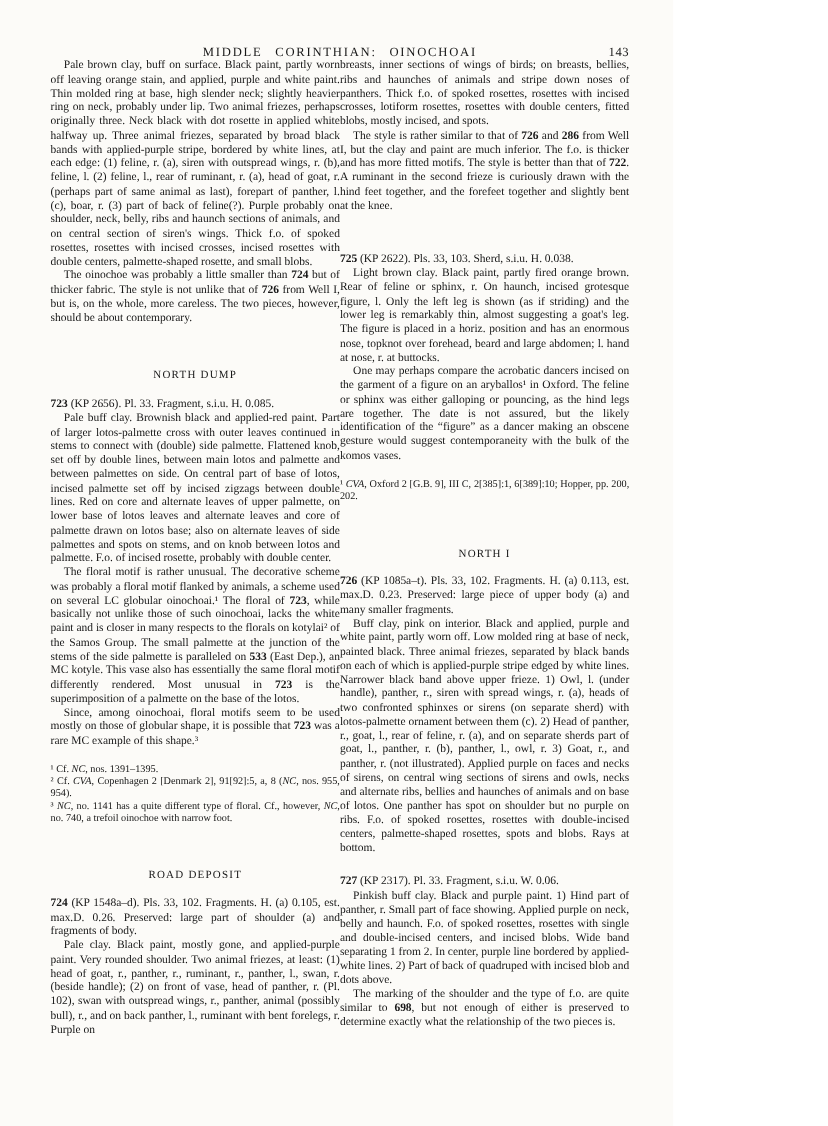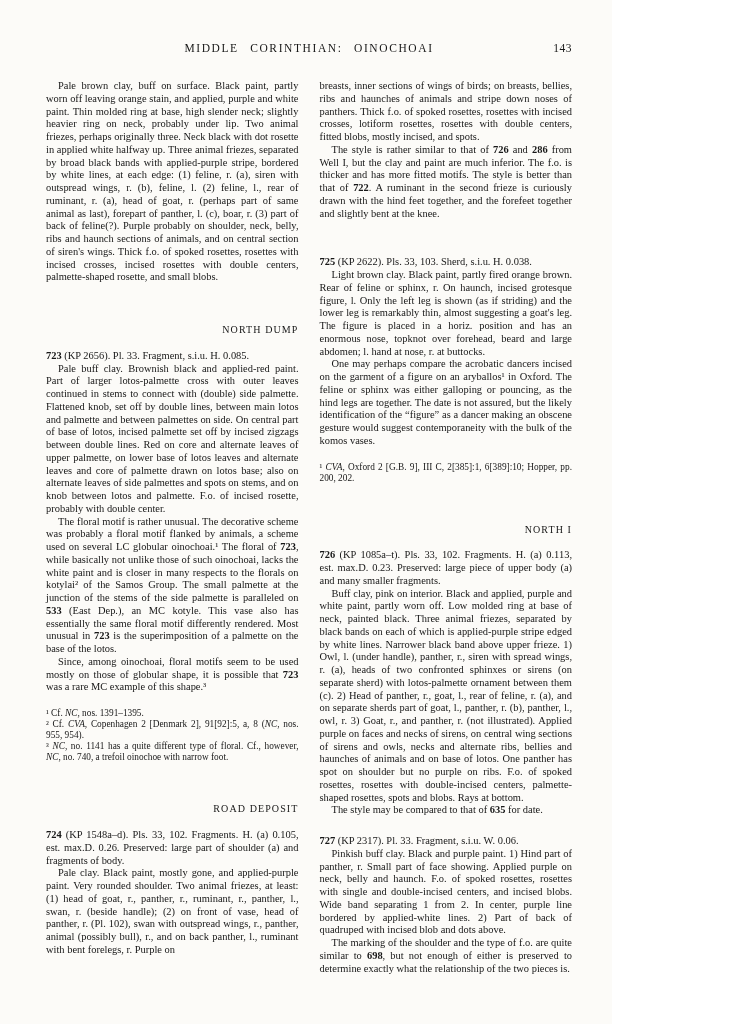--- a/index.html
+++ b/index.html
@@ -25,62 +25,61 @@
   .page-number {
     position: absolute;
     right: 0;
     top: 0;
     letter-spacing: 0.5px;
     word-spacing: normal;
     font-size: 11.5px;
   }
   .columns {
     display: flex;
-    gap: 21px;
-    margin-top: 26px;
   }
   .column {
     flex: 1 1 0;
     min-width: 0;
     font-size: 10.45px;
     line-height: 12.75px;
     text-align: justify;
   }
   .column p { margin: 0; }
   .para.indent { text-indent: 12px; }
   .entry-head { }
   .gap-large { margin-top: 36px !important; }
   .gap-entry { margin-top: 18px !important; }
   .gap-fn    { margin-top: 14px !important; }
   .section-heading {
     font-weight: normal;
     font-size: 10px;
     letter-spacing: 1.1px;
     margin: 40px 0 13px 0;
-    text-align: right;
+    text-align: center;
   }
   .footnote {
     font-size: 9.3px;
     line-height: 11.1px;
     text-align: justify;
   }
   b { font-weight: 700; }
   i { font-style: italic; }
 </style>
 </head>
 <body>
 
 <div class="page">
   <div class="running-head">
     <span>MIDDLE CORINTHIAN: OINOCHOAI</span>
     <span class="page-number">143</span>
   </div>
   <div class="columns">
     <div class="column">
         <p class="para indent">Pale brown clay, buff on surface. Black paint, partly worn off leaving orange stain, and applied, purple and white paint. Thin molded ring at base, high slender neck; slightly heavier ring on neck, probably under lip. Two animal friezes, perhaps originally three. Neck black with dot rosette in applied white halfway up. Three animal friezes, separated by broad black bands with applied-purple stripe, bordered by white lines, at each edge: (1) feline, r. (a), siren with outspread wings, r. (b), feline, l. (2) feline, l., rear of ruminant, r. (a), head of goat, r. (perhaps part of same animal as last), forepart of panther, l. (c), boar, r. (3) part of back of feline(?). Purple probably on shoulder, neck, belly, ribs and haunch sections of animals, and on central section of siren's wings. Thick f.o. of spoked rosettes, rosettes with incised crosses, incised rosettes with double centers, palmette-shaped rosette, and small blobs.</p>
+        <p class="para indent">The oinochoe was probably a little smaller than <b>724</b> but of thicker fabric. The style is not unlike that of <b>726</b> from Well I, but is, on the whole, more careless. The two pieces, however, should be about contemporary.</p>
         <h3 class="section-heading">NORTH DUMP</h3>
         <p class="entry-head"><b>723</b> (KP 2656). Pl. 33. Fragment, s.i.u. H. 0.085.</p>
         <p class="para indent">Pale buff clay. Brownish black and applied-red paint. Part of larger lotos-palmette cross with outer leaves continued in stems to connect with (double) side palmette. Flattened knob, set off by double lines, between main lotos and palmette and between palmettes on side. On central part of base of lotos, incised palmette set off by incised zigzags between double lines. Red on core and alternate leaves of upper palmette, on lower base of lotos leaves and alternate leaves and core of palmette drawn on lotos base; also on alternate leaves of side palmettes and spots on stems, and on knob between lotos and palmette. F.o. of incised rosette, probably with double center.</p>
         <p class="para indent">The floral motif is rather unusual. The decorative scheme was probably a floral motif flanked by animals, a scheme used on several LC globular oinochoai.¹ The floral of <b>723</b>, while basically not unlike those of such oinochoai, lacks the white paint and is closer in many respects to the florals on kotylai² of the Samos Group. The small palmette at the junction of the stems of the side palmette is paralleled on <b>533</b> (East Dep.), an MC kotyle. This vase also has essentially the same floral motif differently rendered. Most unusual in <b>723</b> is the superimposition of a palmette on the base of the lotos.</p>
         <p class="para indent">Since, among oinochoai, floral motifs seem to be used mostly on those of globular shape, it is possible that <b>723</b> was a rare MC example of this shape.³</p>
         <p class="footnote gap-fn">¹ Cf. <i>NC</i>, nos. 1391–1395.</p>
         <p class="footnote">² Cf. <i>CVA</i>, Copenhagen 2 [Denmark 2], 91[92]:5, a, 8 (<i>NC</i>, nos. 955, 954).</p>
         <p class="footnote">³ <i>NC</i>, no. 1141 has a quite different type of floral. Cf., however, <i>NC</i>, no. 740, a trefoil oinochoe with narrow foot.</p>
         <h3 class="section-heading">ROAD DEPOSIT</h3>
         <p class="entry-head"><b>724</b> (KP 1548a–d). Pls. 33, 102. Fragments. H. (a) 0.105, est. max.D. 0.26. Preserved: large part of shoulder (a) and fragments of body.</p>
@@ -89,19 +88,18 @@
     <div class="column">
         <p class="para">breasts, inner sections of wings of birds; on breasts, bellies, ribs and haunches of animals and stripe down noses of panthers. Thick f.o. of spoked rosettes, rosettes with incised crosses, lotiform rosettes, rosettes with double centers, fitted blobs, mostly incised, and spots.</p>
         <p class="para indent">The style is rather similar to that of <b>726</b> and <b>286</b> from Well I, but the clay and paint are much inferior. The f.o. is thicker and has more fitted motifs. The style is better than that of <b>722</b>. A ruminant in the second frieze is curiously drawn with the hind feet together, and the forefeet together and slightly bent at the knee.</p>
         <p class="entry-head gap-large"><b>725</b> (KP 2622). Pls. 33, 103. Sherd, s.i.u. H. 0.038.</p>
         <p class="para indent">Light brown clay. Black paint, partly fired orange brown. Rear of feline or sphinx, r. On haunch, incised grotesque figure, l. Only the left leg is shown (as if striding) and the lower leg is remarkably thin, almost suggesting a goat's leg. The figure is placed in a horiz. position and has an enormous nose, topknot over forehead, beard and large abdomen; l. hand at nose, r. at buttocks.</p>
         <p class="para indent">One may perhaps compare the acrobatic dancers incised on the garment of a figure on an aryballos¹ in Oxford. The feline or sphinx was either galloping or pouncing, as the hind legs are together. The date is not assured, but the likely identification of the “figure” as a dancer making an obscene gesture would suggest contemporaneity with the bulk of the komos vases.</p>
         <p class="footnote gap-fn">¹ <i>CVA</i>, Oxford 2 [G.B. 9], III C, 2[385]:1, 6[389]:10; Hopper, pp. 200, 202.</p>
         <h3 class="section-heading">NORTH I</h3>
         <p class="entry-head"><b>726</b> (KP 1085a–t). Pls. 33, 102. Fragments. H. (a) 0.113, est. max.D. 0.23. Preserved: large piece of upper body (a) and many smaller fragments.</p>
         <p class="para indent">Buff clay, pink on interior. Black and applied, purple and white paint, partly worn off. Low molded ring at base of neck, painted black. Three animal friezes, separated by black bands on each of which is applied-purple stripe edged by white lines. Narrower black band above upper frieze. 1) Owl, l. (under handle), panther, r., siren with spread wings, r. (a), heads of two confronted sphinxes or sirens (on separate sherd) with lotos-palmette ornament between them (c). 2) Head of panther, r., goat, l., rear of feline, r. (a), and on separate sherds part of goat, l., panther, r. (b), panther, l., owl, r. 3) Goat, r., and panther, r. (not illustrated). Applied purple on faces and necks of sirens, on central wing sections of sirens and owls, necks and alternate ribs, bellies and haunches of animals and on base of lotos. One panther has spot on shoulder but no purple on ribs. F.o. of spoked rosettes, rosettes with double-incised centers, palmette-shaped rosettes, spots and blobs. Rays at bottom.</p>
-        <p class="para indent">The style may be compared to that of <b>635</b> for date.</p>
         <p class="entry-head gap-entry"><b>727</b> (KP 2317). Pl. 33. Fragment, s.i.u. W. 0.06.</p>
         <p class="para indent">Pinkish buff clay. Black and purple paint. 1) Hind part of panther, r. Small part of face showing. Applied purple on neck, belly and haunch. F.o. of spoked rosettes, rosettes with single and double-incised centers, and incised blobs. Wide band separating 1 from 2. In center, purple line bordered by applied-white lines. 2) Part of back of quadruped with incised blob and dots above.</p>
         <p class="para indent">The marking of the shoulder and the type of f.o. are quite similar to <b>698</b>, but not enough of either is preserved to determine exactly what the relationship of the two pieces is.</p>
       </div>
   </div>
 </div>
 
 </body></html>

